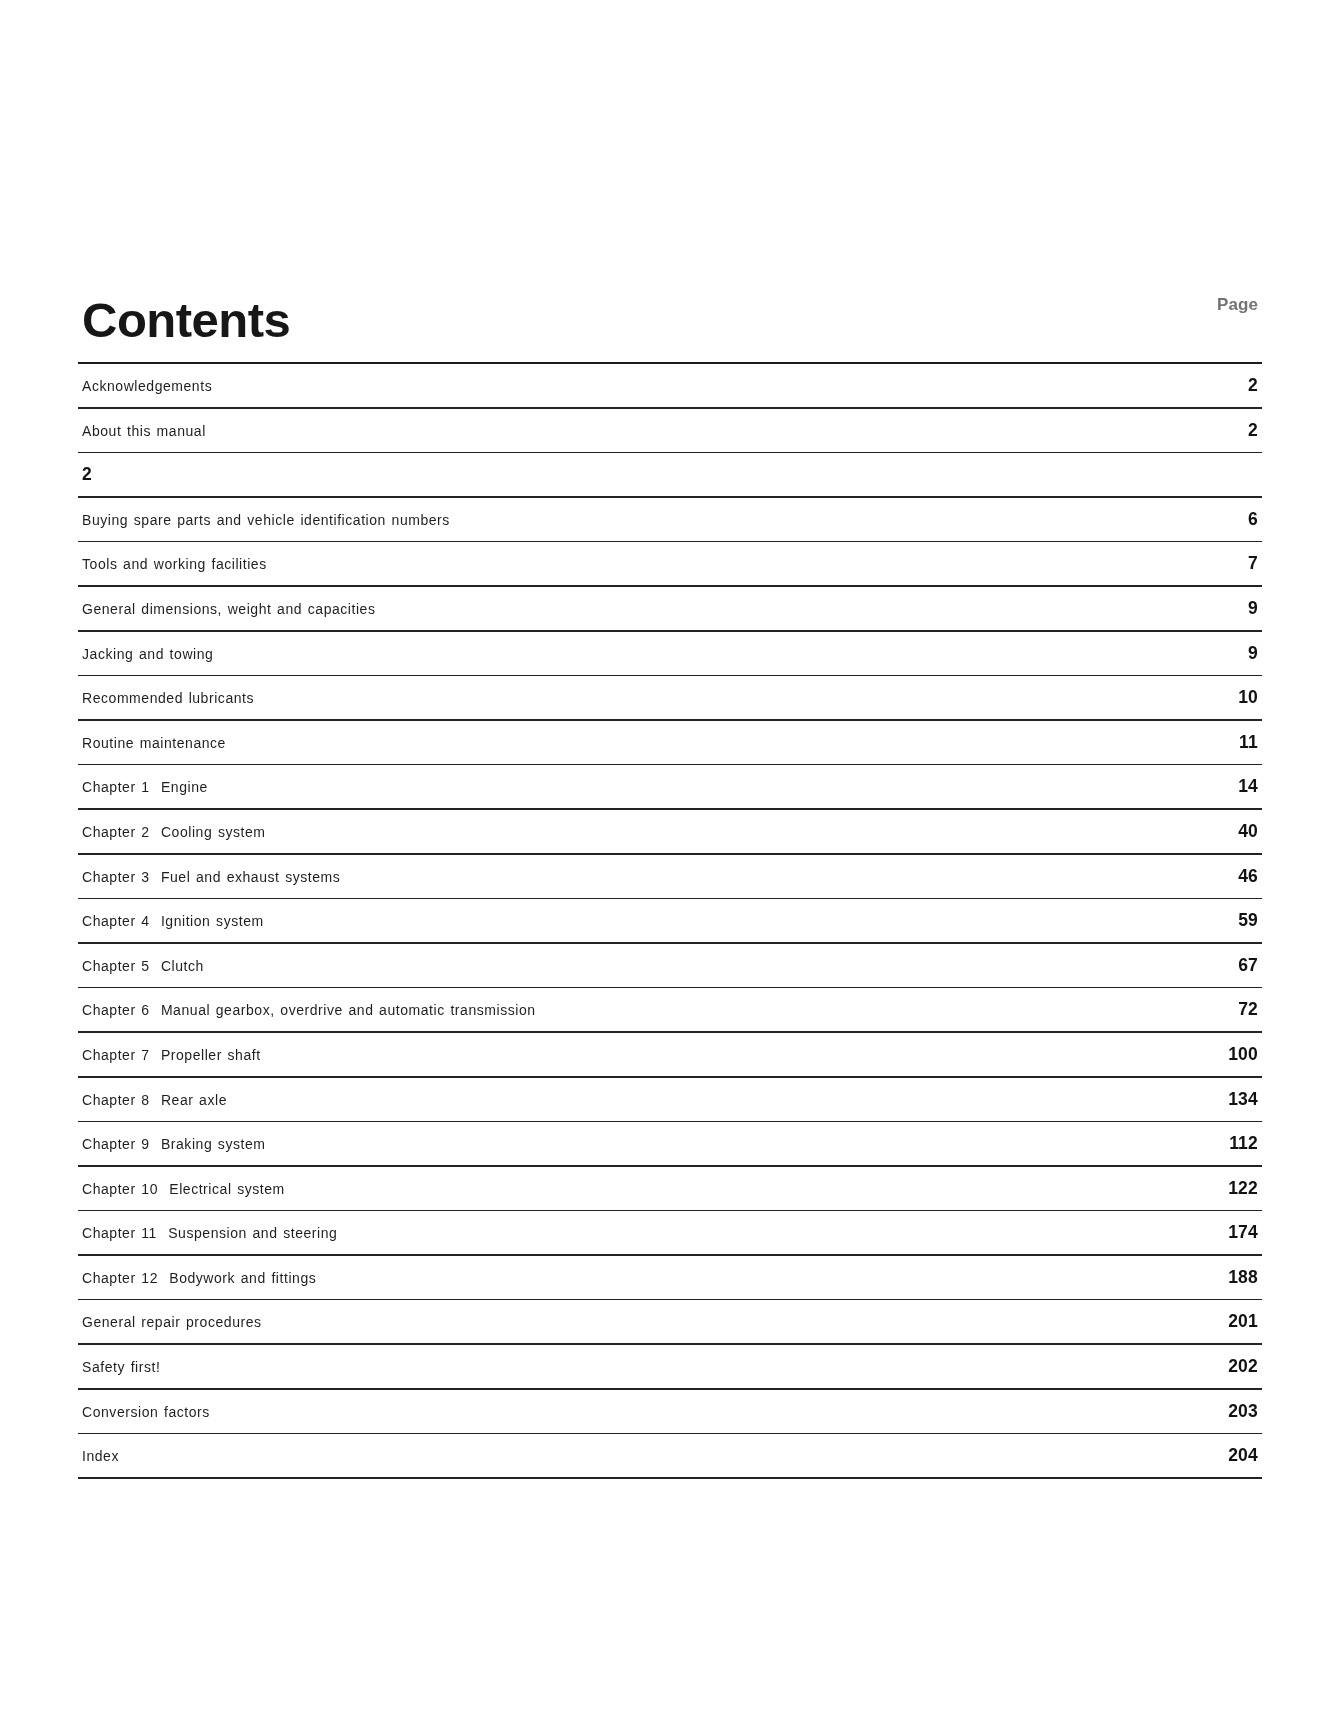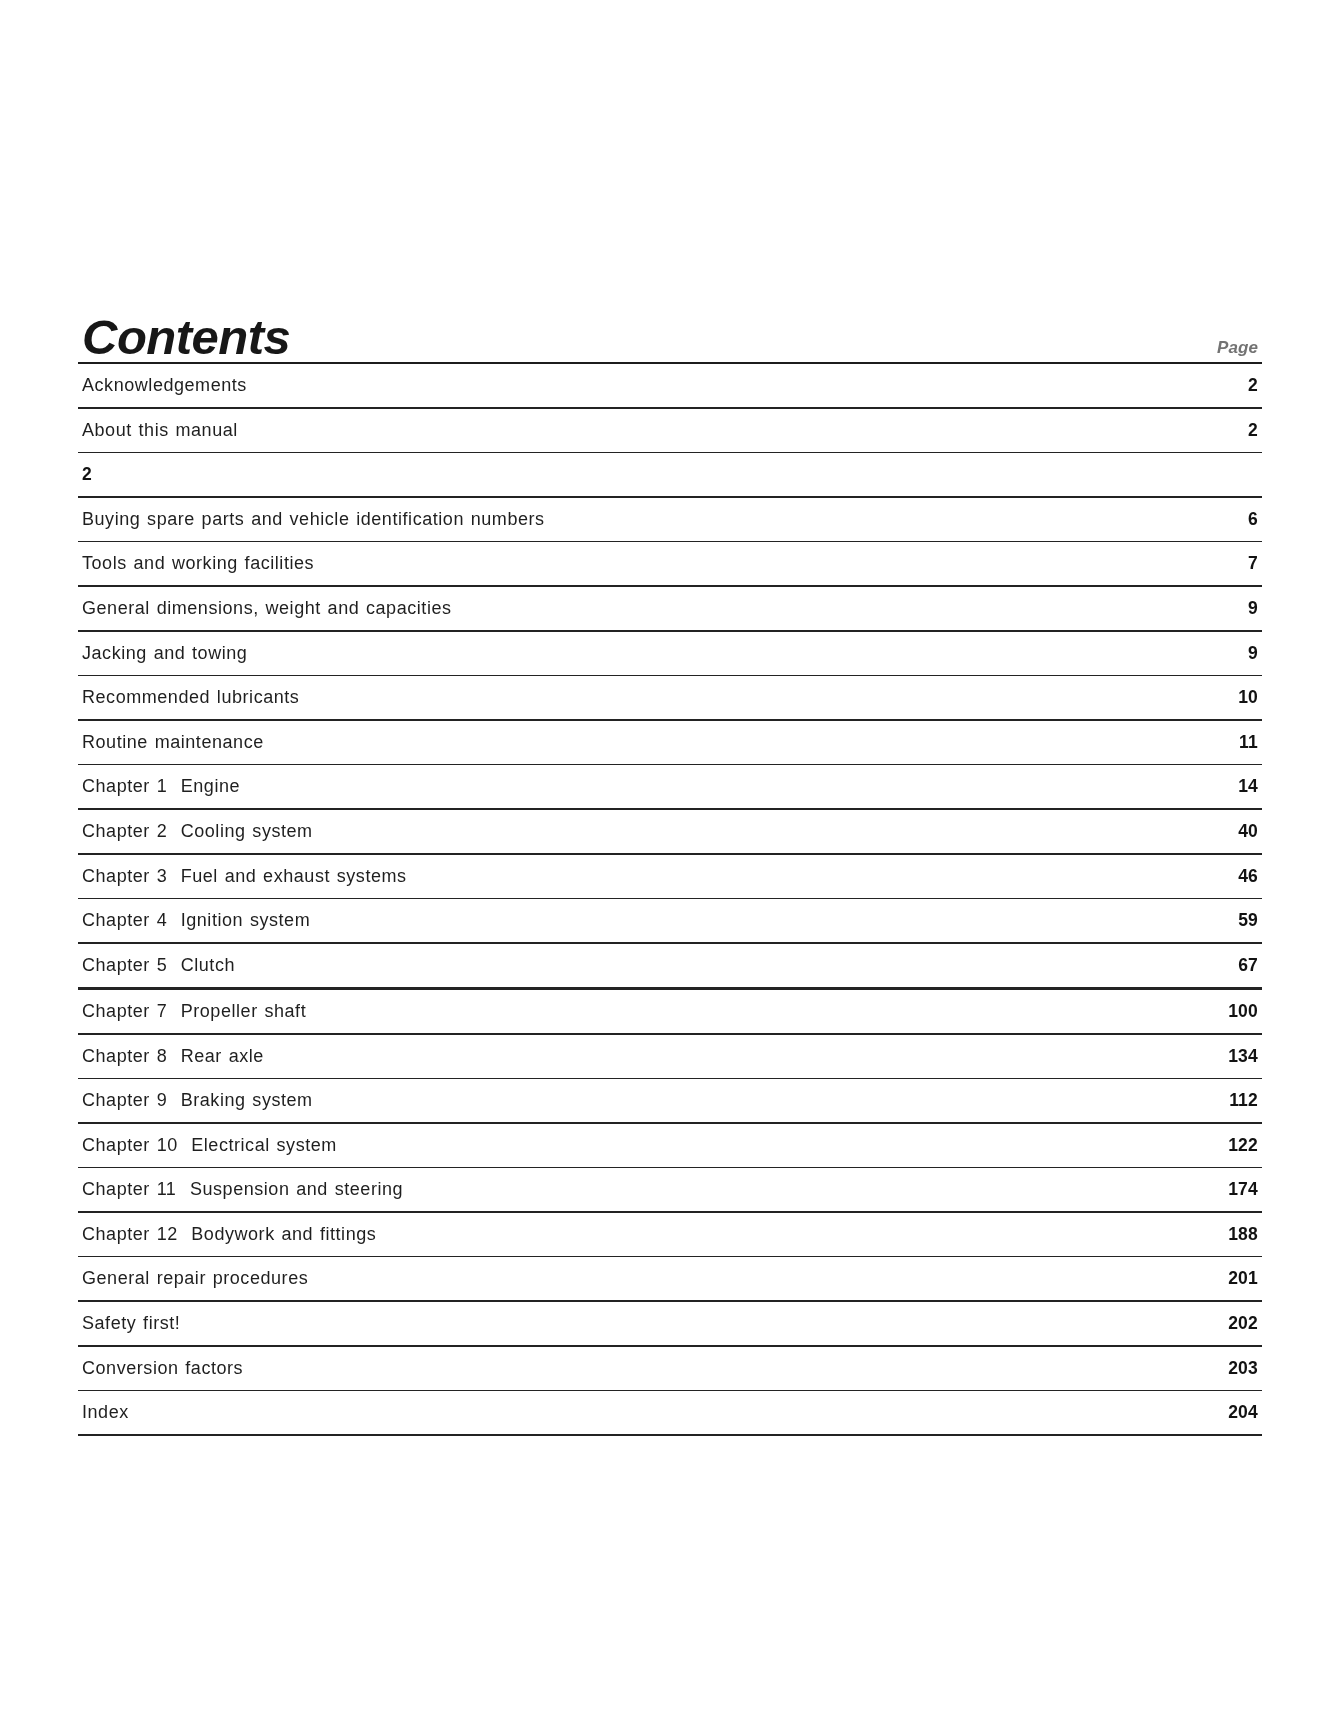--- a/index.html
+++ b/index.html
@@ -30,26 +30,25 @@
     position: absolute;
     left: 78px;
     top: 296px;
     width: 1184px;   
   }
 
   
   .toc-header {
     position: relative;
     display: flex;
-    align-items: flex-end;
+    align-items: flex-start;
     justify-content: space-between;
     height: 66px;
     padding: 0 4px 0 4px;
     box-sizing: border-box;
-    font-style: italic;
   }
   .toc-title {
     font-size: 49px;
     font-weight: bold;
     letter-spacing: -0.5px;
     line-height: 1;
     color: #171717;
     margin: 0;
     white-space: nowrap;
   }
@@ -79,21 +78,21 @@
   
   .toc-row {
     display: flex;
     align-items: baseline;
     justify-content: space-between;
     height: 43px;
     padding: 0 4px 0 4px;
     box-sizing: border-box;
   }
   .entry-label {
-    font-size: 18px;
+    font-size: 14px;
     font-weight: 400;
     letter-spacing: 0.55px;
     word-spacing: 1.2px;
     color: #1f1f1f;
     line-height: 43px;
     white-space: pre;
   }
   .entry-page {
     font-size: 17.5px;
     font-weight: bold;
@@ -180,20 +179,24 @@
         <div class="toc-row">
           <span class="entry-label">Chapter 4  Ignition system</span>
           <span class="entry-page">59</span>
         </div>
         <hr class="rule thin">
         <div class="toc-row">
           <span class="entry-label">Chapter 5  Clutch</span>
           <span class="entry-page">67</span>
         </div>
         <hr class="rule thin">
+        <div class="toc-row">
+          <span class="entry-label">Chapter 6  Manual gearbox, overdrive and automatic transmission</span>
+          <span class="entry-page">72</span>
+        </div>
         <hr class="rule thin">
         <div class="toc-row">
           <span class="entry-label">Chapter 7  Propeller shaft</span>
           <span class="entry-page">100</span>
         </div>
         <hr class="rule thin">
         <div class="toc-row">
           <span class="entry-label">Chapter 8  Rear axle</span>
           <span class="entry-page">134</span>
         </div>

